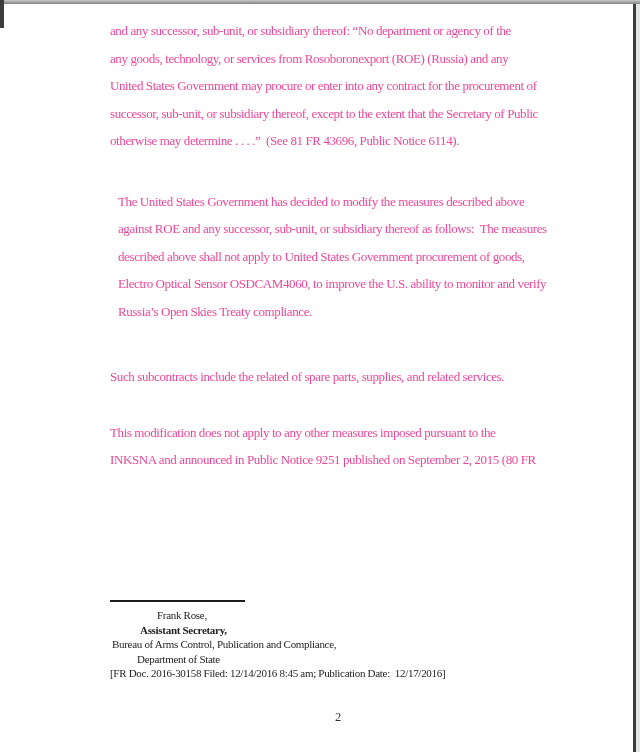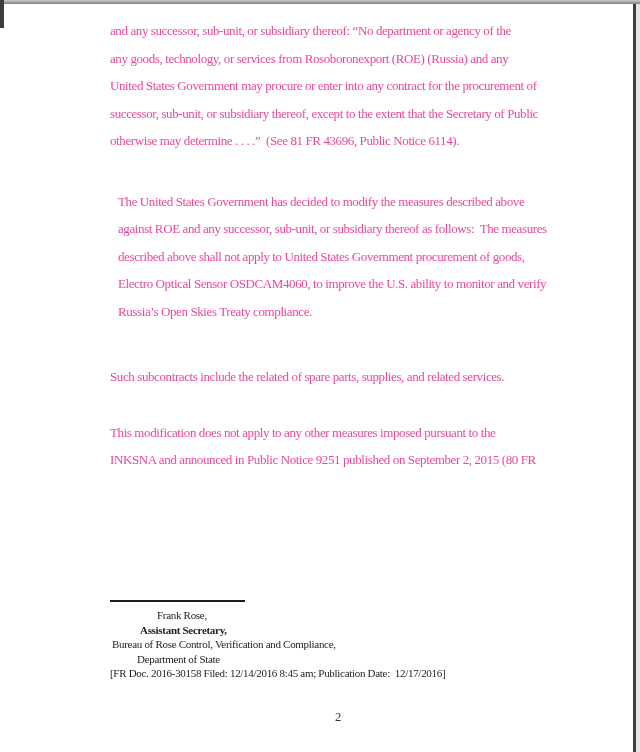--- a/index.html
+++ b/index.html
@@ -118,21 +118,21 @@
           <div class="line">This modification does not apply to any other measures imposed pursuant to the</div>
           <div class="line">INKSNA and announced in Public Notice 9251 published on September 2, 2015 (80 FR</div>
         </div>
       </div>
 
     <div class="sig-block">
       <hr class="sig-rule">
       <div>
           <div class="sig-line sig-line-0">Frank Rose,</div>
           <div class="sig-line sig-line-1">Assistant Secretary,</div>
-          <div class="sig-line sig-line-2">Bureau of Rose Control, Verification and Compliance,</div>
+          <div class="sig-line sig-line-2">Bureau of Arms Control, Publication and Compliance,</div>
           <div class="sig-line sig-line-3">Department of State</div>
           <div class="sig-line sig-line-4">[FR Doc. 2016-30158 Filed: 12/14/2016 8:45 am; Publication Date:  12/17/2016]</div>
         </div>
     </div>
 
     <div class="page-number">2</div>
 
   </main>
 </div>
 

